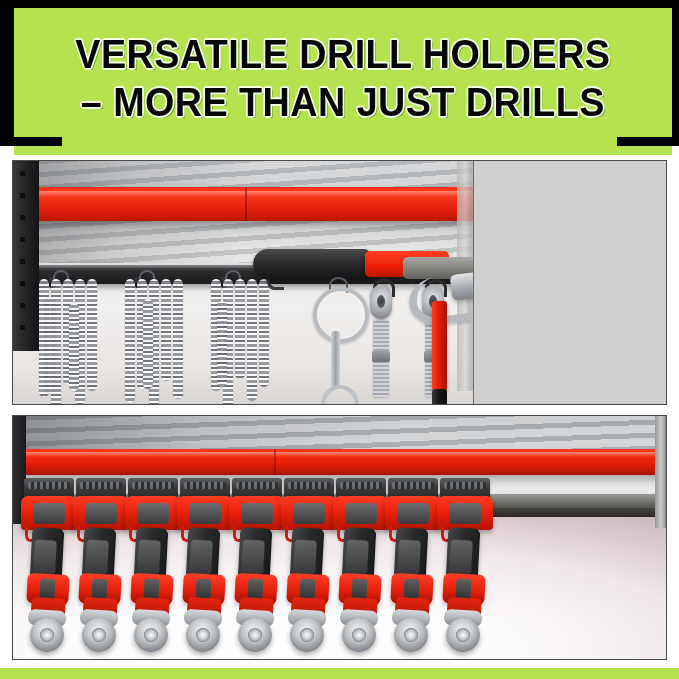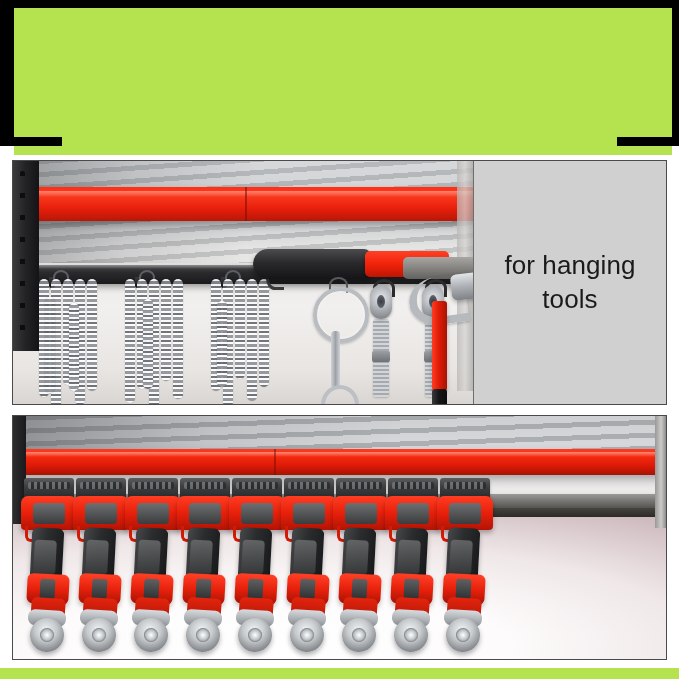--- a/index.html
+++ b/index.html
@@ -227,20 +227,24 @@
 </head>
 <body>
 
 <div class="page">
 
   <div class="banner">
     <div class="banner-black"></div>
     <div class="banner-green"></div>
     <div class="dash-left"></div>
     <div class="dash-right"></div>
+    <div class="banner-title">
+      <div class="tline">VERSATILE DRILL HOLDERS</div>
+      <div class="tline tline-2">– MORE THAN JUST DRILLS</div>
+    </div>
   </div>
 
   <div class="panel" id="panel-top">
 
     <div class="photo">
       <div class="p1-wall"></div>
       <div class="p1-slats"></div>
       <div class="p1-slatshade"></div>
 
       <div class="p1-redbar"></div>
@@ -311,23 +315,20 @@
       </div>
 
       <div class="hm-claw"></div>
       <div class="hm-head"></div>
 
       <div class="hm-handle"></div>
       <div class="hm-grip"></div>
 
     </div>
 
-    <div class="textbox">
-      <div class="textbox-inner">for hanging tools</div>
-    </div>
   </div>
 
   <div class="panel" id="panel-bottom">
 
 
     <div class="photo">
       <div class="p2-wall"></div>
       <div class="p2-top"></div>
       <div class="p2-slats"></div>
       <div class="p2-slatshade"></div>

